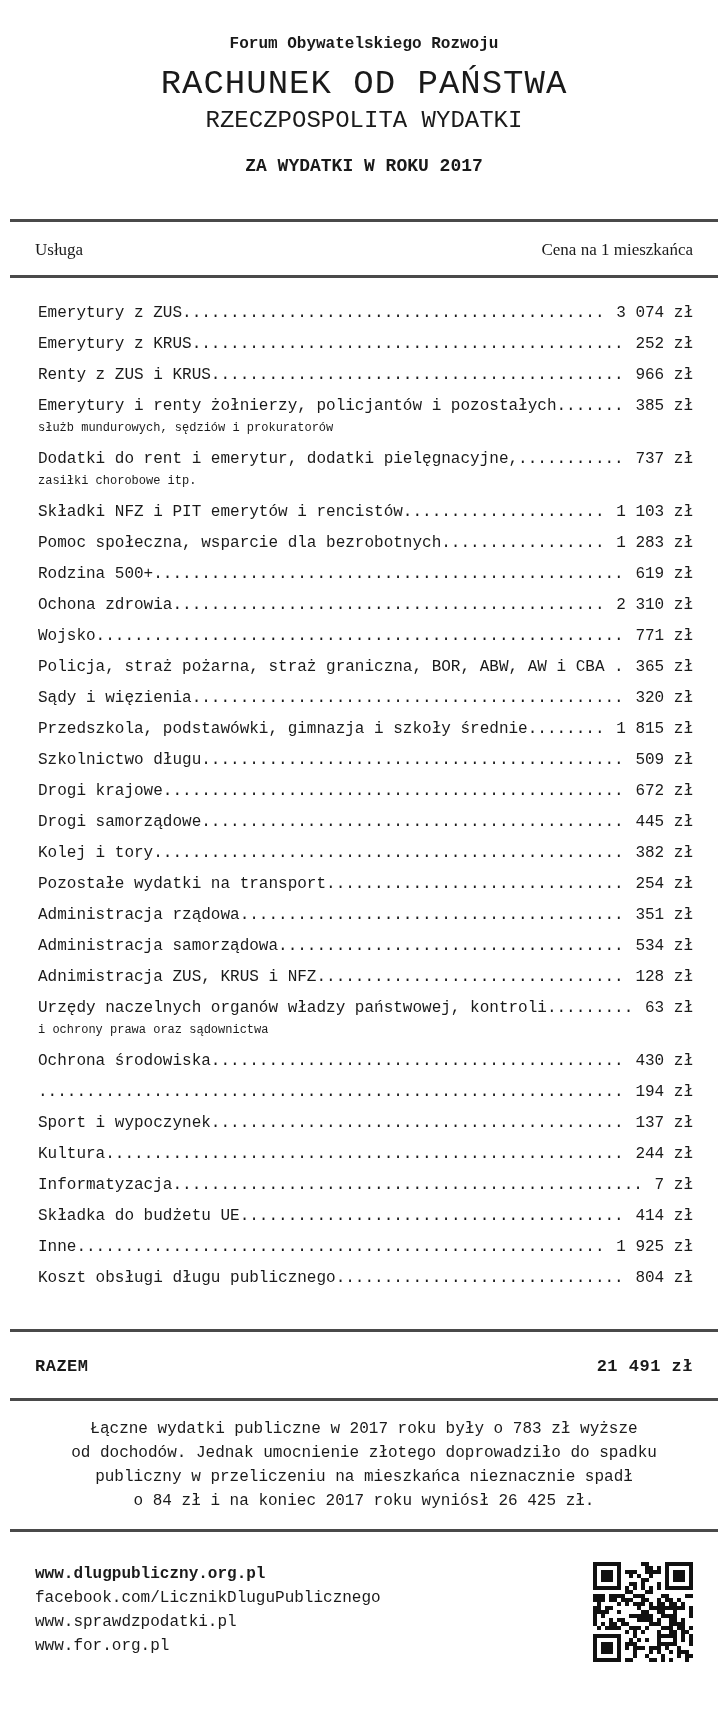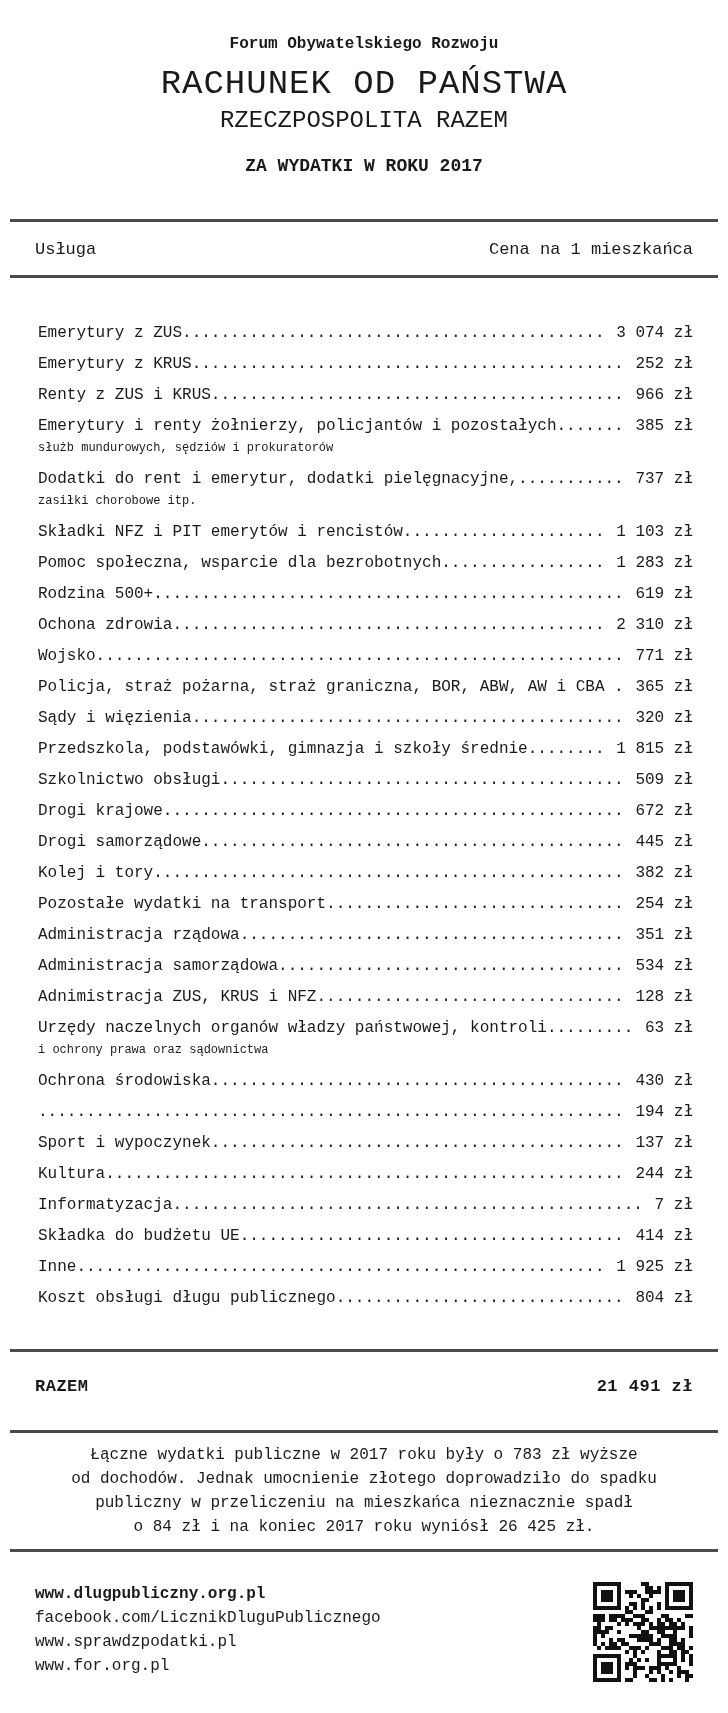--- a/index.html
+++ b/index.html
@@ -20,59 +20,59 @@
   .title    { font-size: 34px; line-height: 40px; font-weight: normal; margin: 10px 0 0 0; letter-spacing: 1px; }
   .subtitle { font-size: 24px; line-height: 28px; margin-top: 3px; }
   .period   { font-size: 18px; line-height: 22px; font-weight: bold; margin-top: 20px; }
 
   .rule { height: 3px; background: #4a4a4a; }
   .rule-1 { margin-top: 42px; }
 
   .cols {
     display: flex; justify-content: space-between; align-items: baseline;
     padding: 17px 25px 14px 25px;
-    font-size: 17px; line-height: 22px;
+    font-size: 17px; line-height: 22px; font-family: Liberation Serif, serif;
   }
 
-  .items { padding: 24px 25px 31px 28px; margin-top: 20px; }
+  .items { padding: 24px 25px 31px 28px; }
   .item { margin-bottom: 9px; }
   .line1 { display: flex; align-items: baseline; font-size: 16px; line-height: 22px; }
   .lbl   { white-space: pre; flex: 0 0 auto; }
   .dots  { flex: 1 1 auto; overflow: hidden; white-space: nowrap; }
   .price { white-space: pre; flex: 0 0 auto; margin-left: 9px; }
   .cont  { font-size: 12px; line-height: 22px; white-space: pre; }
 
   .razem {
     display: flex; justify-content: space-between; align-items: flex-start;
-    padding: 24px 25px 32px 25px;
+    padding: 24px 25px 20px 25px;
     font-size: 17px; line-height: 22px; font-weight: bold; letter-spacing: 0.5px;
   }
 
-  .note { padding: 10px 25px; text-align: center; font-size: 16px; }
+  .note { padding: 16px 25px; text-align: center; font-size: 16px; }
   .note-line { line-height: 24px; white-space: pre; }
 
   .footer {
     display: flex; justify-content: space-between; align-items: flex-start;
     padding: 30px 25px 0 25px;
     gap: 11px;
   }
   .links { font-size: 16px; }
   .link-line { line-height: 24px; white-space: pre; }
   .link-line:first-child { font-weight: bold; }
   .qr { width: 100px; height: 100px; display: block; }
 </style>
 </head>
 <body>
 
 <div class="page">
 
   <header class="center">
     <div class="org">Forum Obywatelskiego Rozwoju</div>
     <h1 class="title">RACHUNEK OD PAŃSTWA</h1>
-    <div class="subtitle">RZECZPOSPOLITA RAZEM</div>
+    <div class="subtitle">RZECZPOSPOLITA WYDATKI</div>
     <div class="period">ZA WYDATKI W ROKU 2017</div>
   </header>
 
   <div class="rule rule-1"></div>
 
   <div class="cols">
     <span>Usługa</span>
     <span>Cena na 1 mieszkańca</span>
   </div>
 
@@ -167,21 +167,21 @@
       </div>
       <div class="item">
         <div class="line1">
           <span class="lbl">Przedszkola, podstawówki, gimnazja i szkoły średnie</span>
           <span class="dots">........................................................................................................................</span>
           <span class="price">1 815 zł</span>
         </div>
       </div>
       <div class="item">
         <div class="line1">
-          <span class="lbl">Szkolnictwo obsługi</span>
+          <span class="lbl">Szkolnictwo długu</span>
           <span class="dots">........................................................................................................................</span>
           <span class="price">509 zł</span>
         </div>
       </div>
       <div class="item">
         <div class="line1">
           <span class="lbl">Drogi krajowe</span>
           <span class="dots">........................................................................................................................</span>
           <span class="price">672 zł</span>
         </div>

